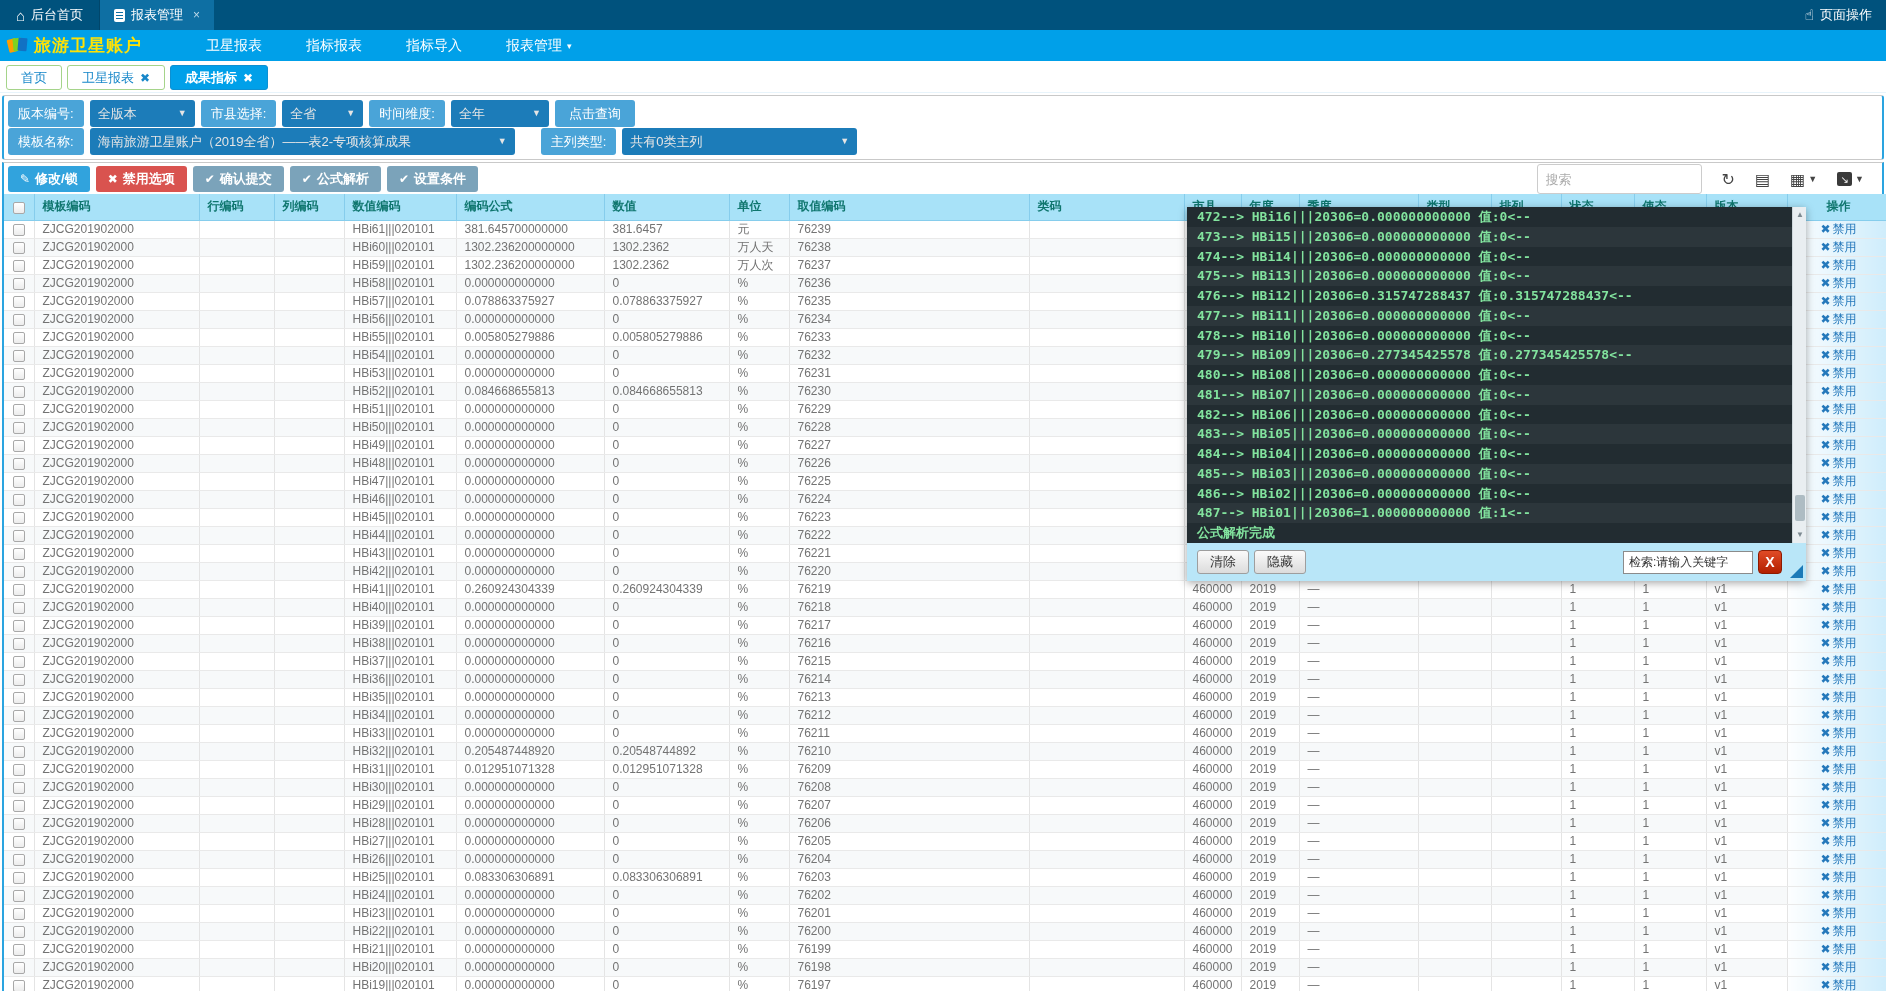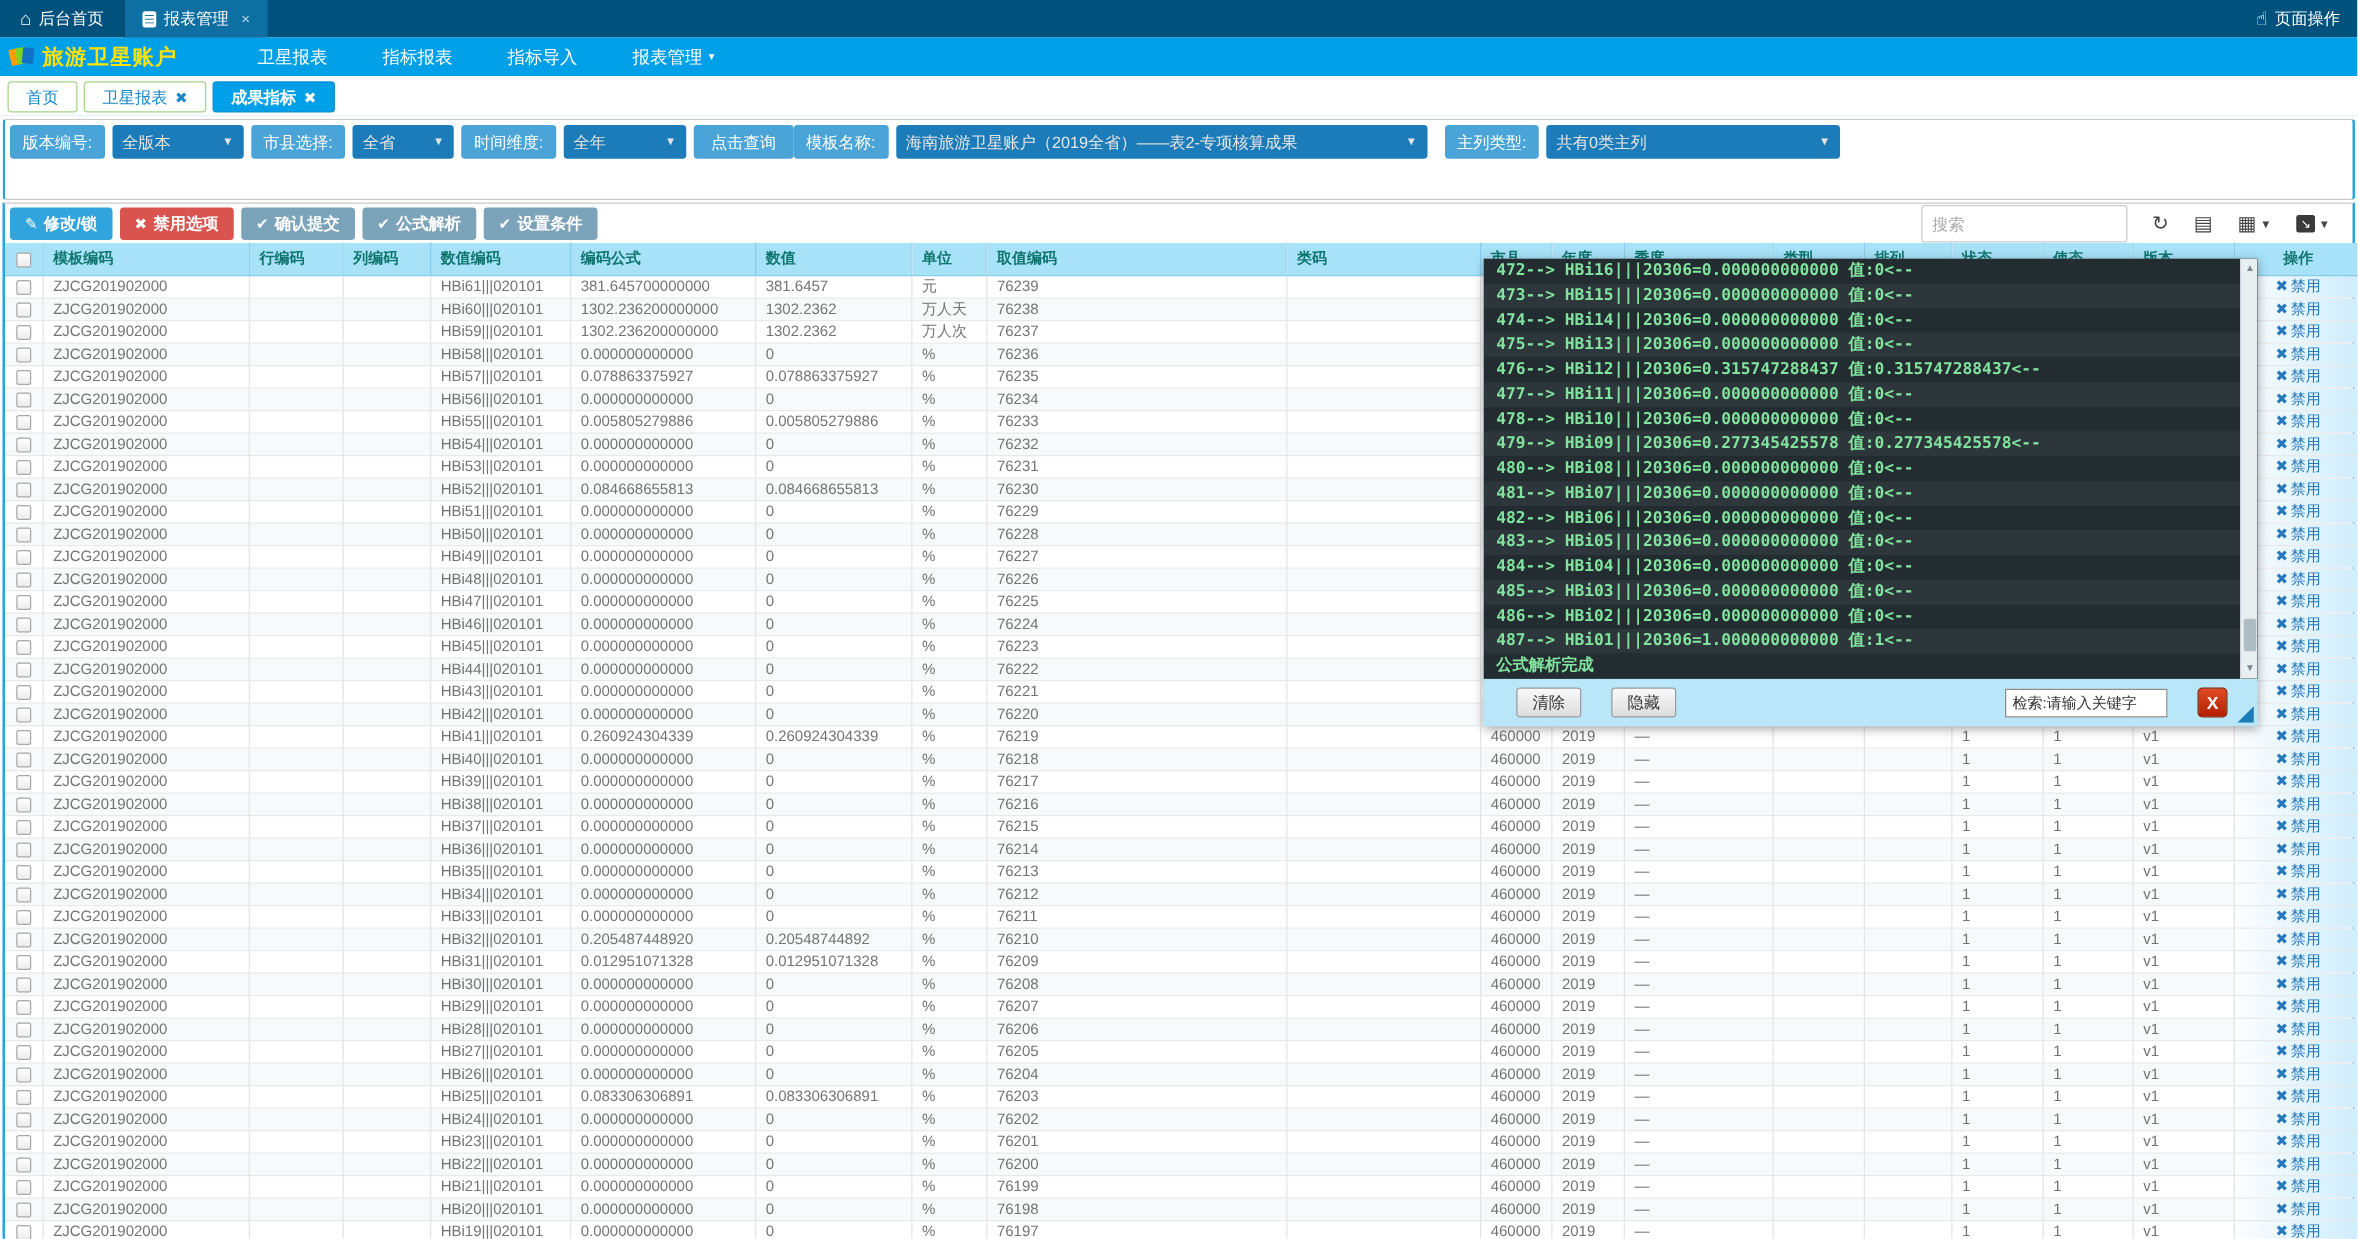--- a/index.html
+++ b/index.html
@@ -30,21 +30,21 @@
   .appmenu { padding:0 22px; height:100%; display:flex; align-items:center; font-size:14px; cursor:pointer; }
   .appmenu .caret { font-size:9px; margin-left:5px; }
   
   .tabrow { height:32px; background:#fff; display:flex; align-items:flex-end; gap:5px; padding:3px 0 2px 6px; border-bottom:1px solid #e8f4fb; }
   .ptab { height:25px; display:flex; align-items:center; gap:6px; padding:0 14px; border:1px solid #a5d48a;
     border-radius:3px; background:#fff; color:#1787c9; font-size:13px; cursor:pointer; }
   .ptab .tab-x { font-weight:bold; font-size:12px; }
   .ptab.active { background:#00a0e9; border-color:#0d90d2; color:#fff; font-weight:bold; }
   
   .filterbox { margin:2px 2px 2px 2px; border:1px solid #c9c9c9; border-left:2px solid #2aa4e0; border-right:2px solid #2aa4e0;
-    border-radius:3px; padding:3px 4px; height:65px; display:flex; flex-direction:row; justify-content:flex-start; }
+    border-radius:3px; padding:3px 4px; height:65px; display:flex; flex-direction:column; justify-content:flex-start; }
   .frow { display:flex; align-items:center; height:28px; gap:6px; }
   .fchip { background:#4aa4d8; color:#fff; font-size:13px; height:27px; line-height:27px; padding:0 10px; border-radius:3px; white-space:nowrap; }
   .fselect { background:#1c7cb9; color:#e5e5e5; font-size:13px; height:27px; line-height:27px; padding:0 8px; border-radius:3px;
     display:flex; align-items:center; justify-content:space-between; cursor:pointer; white-space:nowrap; }
   .fselect .caret { font-size:9px; margin-left:10px; }
   .fbtn { background:#4aa4d8; color:#fff; font-size:13px; height:27px; line-height:27px; padding:0 14px; border-radius:3px; cursor:pointer; }
   
   .main { margin:0 2px; border:1px solid #c9c9c9; border-left:2px solid #2aa4e0; border-right:2px solid #2aa4e0;
     position:relative; height:860px; }
   .toolbar { height:26px; margin:3px 4px 2px 4px; display:flex; align-items:center; gap:6px; }
@@ -80,21 +80,21 @@
   .console-panel::after { content:""; position:absolute; right:3px; bottom:3px;
     border-left:13px solid transparent; border-bottom:13px solid #1b7ab8; }
   .console-dark { position:relative; height:336px; background:#222c31; overflow:hidden; }
   .cline { height:19.75px; line-height:19.75px; padding-left:10px; white-space:nowrap; overflow:hidden;
     font-family:"DejaVu Sans Mono","Liberation Mono",monospace; font-size:13px; font-weight:bold; color:#82e39e; }
   .cline:nth-child(odd){ background:#222c31; } .cline:nth-child(even){ background:#2c363b; }
   .cscroll { position:absolute; top:0; right:0; bottom:0; width:14px; background:#e9eef1; border-left:1px solid #cfd8dc; }
   .cscroll .arr { position:absolute; left:0; width:14px; height:12px; color:#7d8a91; font-size:8px; text-align:center; line-height:12px; }
   .cscroll .arr.up { top:2px; } .cscroll .arr.down { bottom:2px; }
   .cscroll .thumb { position:absolute; left:2px; width:10px; height:26px; top:288px; background:#aebcc3; border-radius:2px; }
-  .console-foot { height:38px; display:flex; align-items:center; gap:24px; padding:12px 10px;margin-left:16px; }
+  .console-foot { height:38px; display:flex; align-items:center; gap:5px; padding:12px 10px; }
   .cbtn { height:24px; padding:0 12px; font-size:13px; color:#333; background:linear-gradient(#fafafa,#dcdcdc);
     border:1px solid #9e9e9e; border-radius:3px; cursor:pointer; }
   .cfoot-spacer { flex:1; }
   .csearch { width:130px; height:23px; border:1px solid #8b8b8b; font-size:12px; color:#333; padding:0 5px; outline:none; }
   .cclose { width:24px; height:24px; background:linear-gradient(#e04b26,#b32000); border:1px solid #8d1a00; border-radius:4px;
     color:#fff; font-weight:bold; font-size:14px; display:flex; align-items:center; justify-content:center;
     cursor:pointer; margin-right:14px; }
 </style>
 </head>
 <body>
@@ -174,21 +174,21 @@
         <span class="caret">▼</span>
       </span>
       <span class="fbtn">点击查询</span>
     </div>
   <div class="frow" id="frow2">
     <span class="fchip">模板名称:</span>
     <span class="fselect" style="width:425px">
       <span>海南旅游卫星账户（2019全省）——表2-专项核算成果</span>
       <span class="caret">▼</span>
     </span>
-    <span class="fchip" style="margin-left:8px">主列类型:</span>
+    <span class="fchip" style="margin-left:20px">主列类型:</span>
     <span class="fselect" style="width:235px">
       <span>共有0类主列</span>
       <span class="caret">▼</span>
     </span>
   </div>
 </div>
 
 <div class="main">
   <div class="toolbar">
     <span id="toolbtns" style="display:flex;gap:6px">

